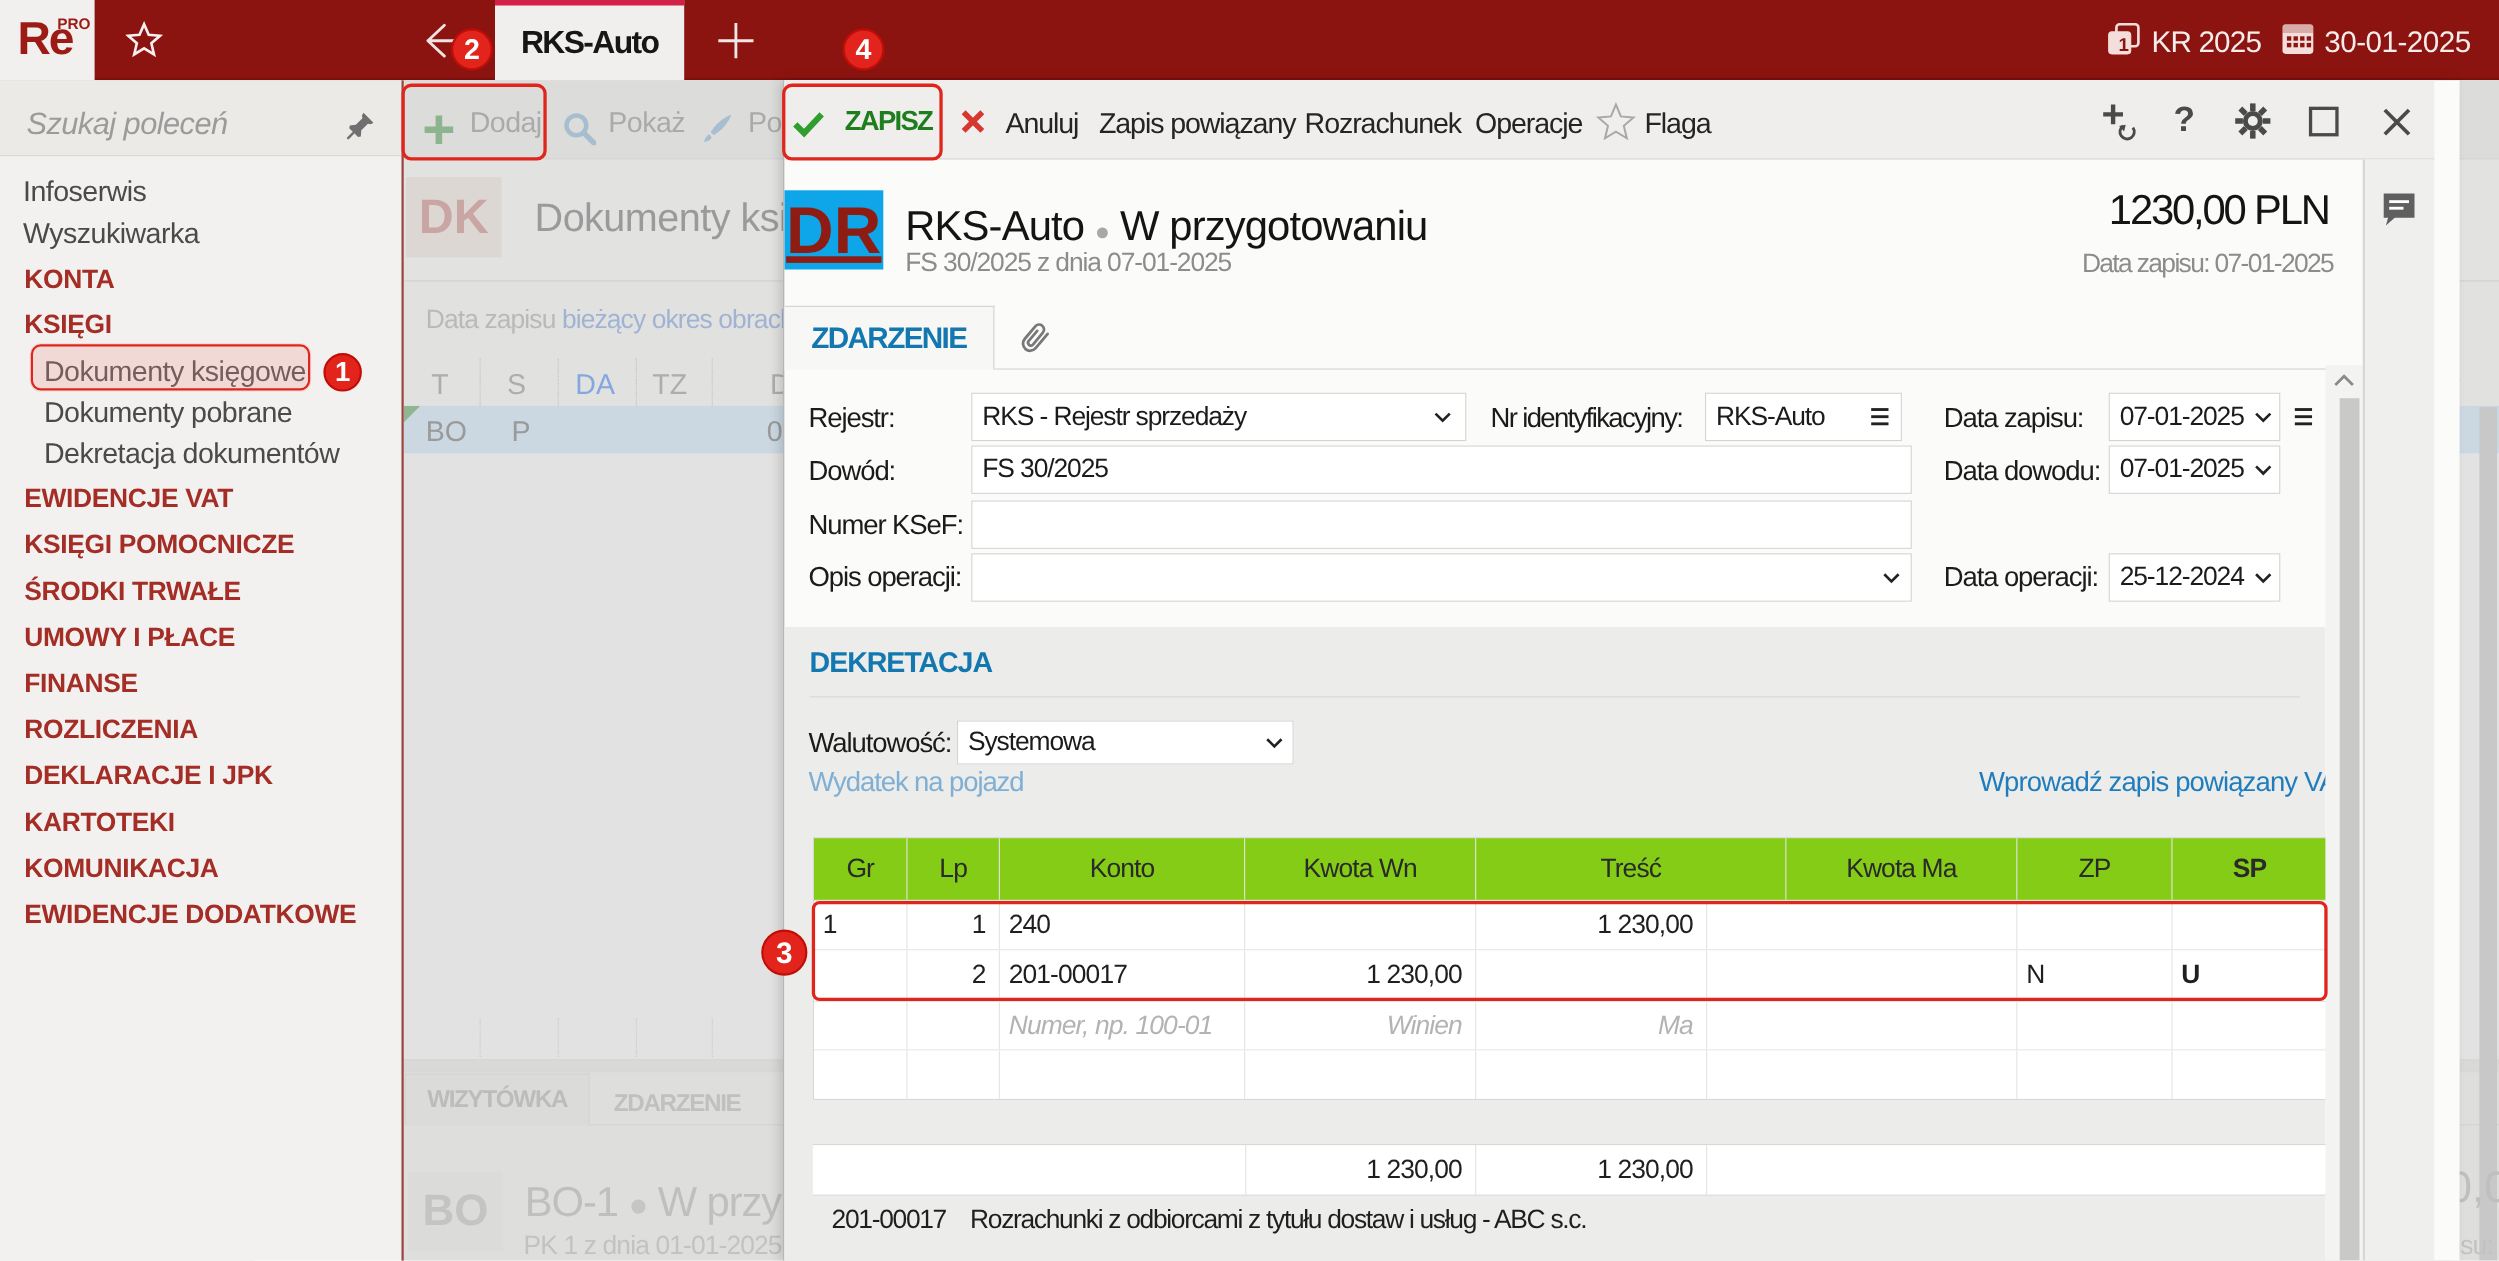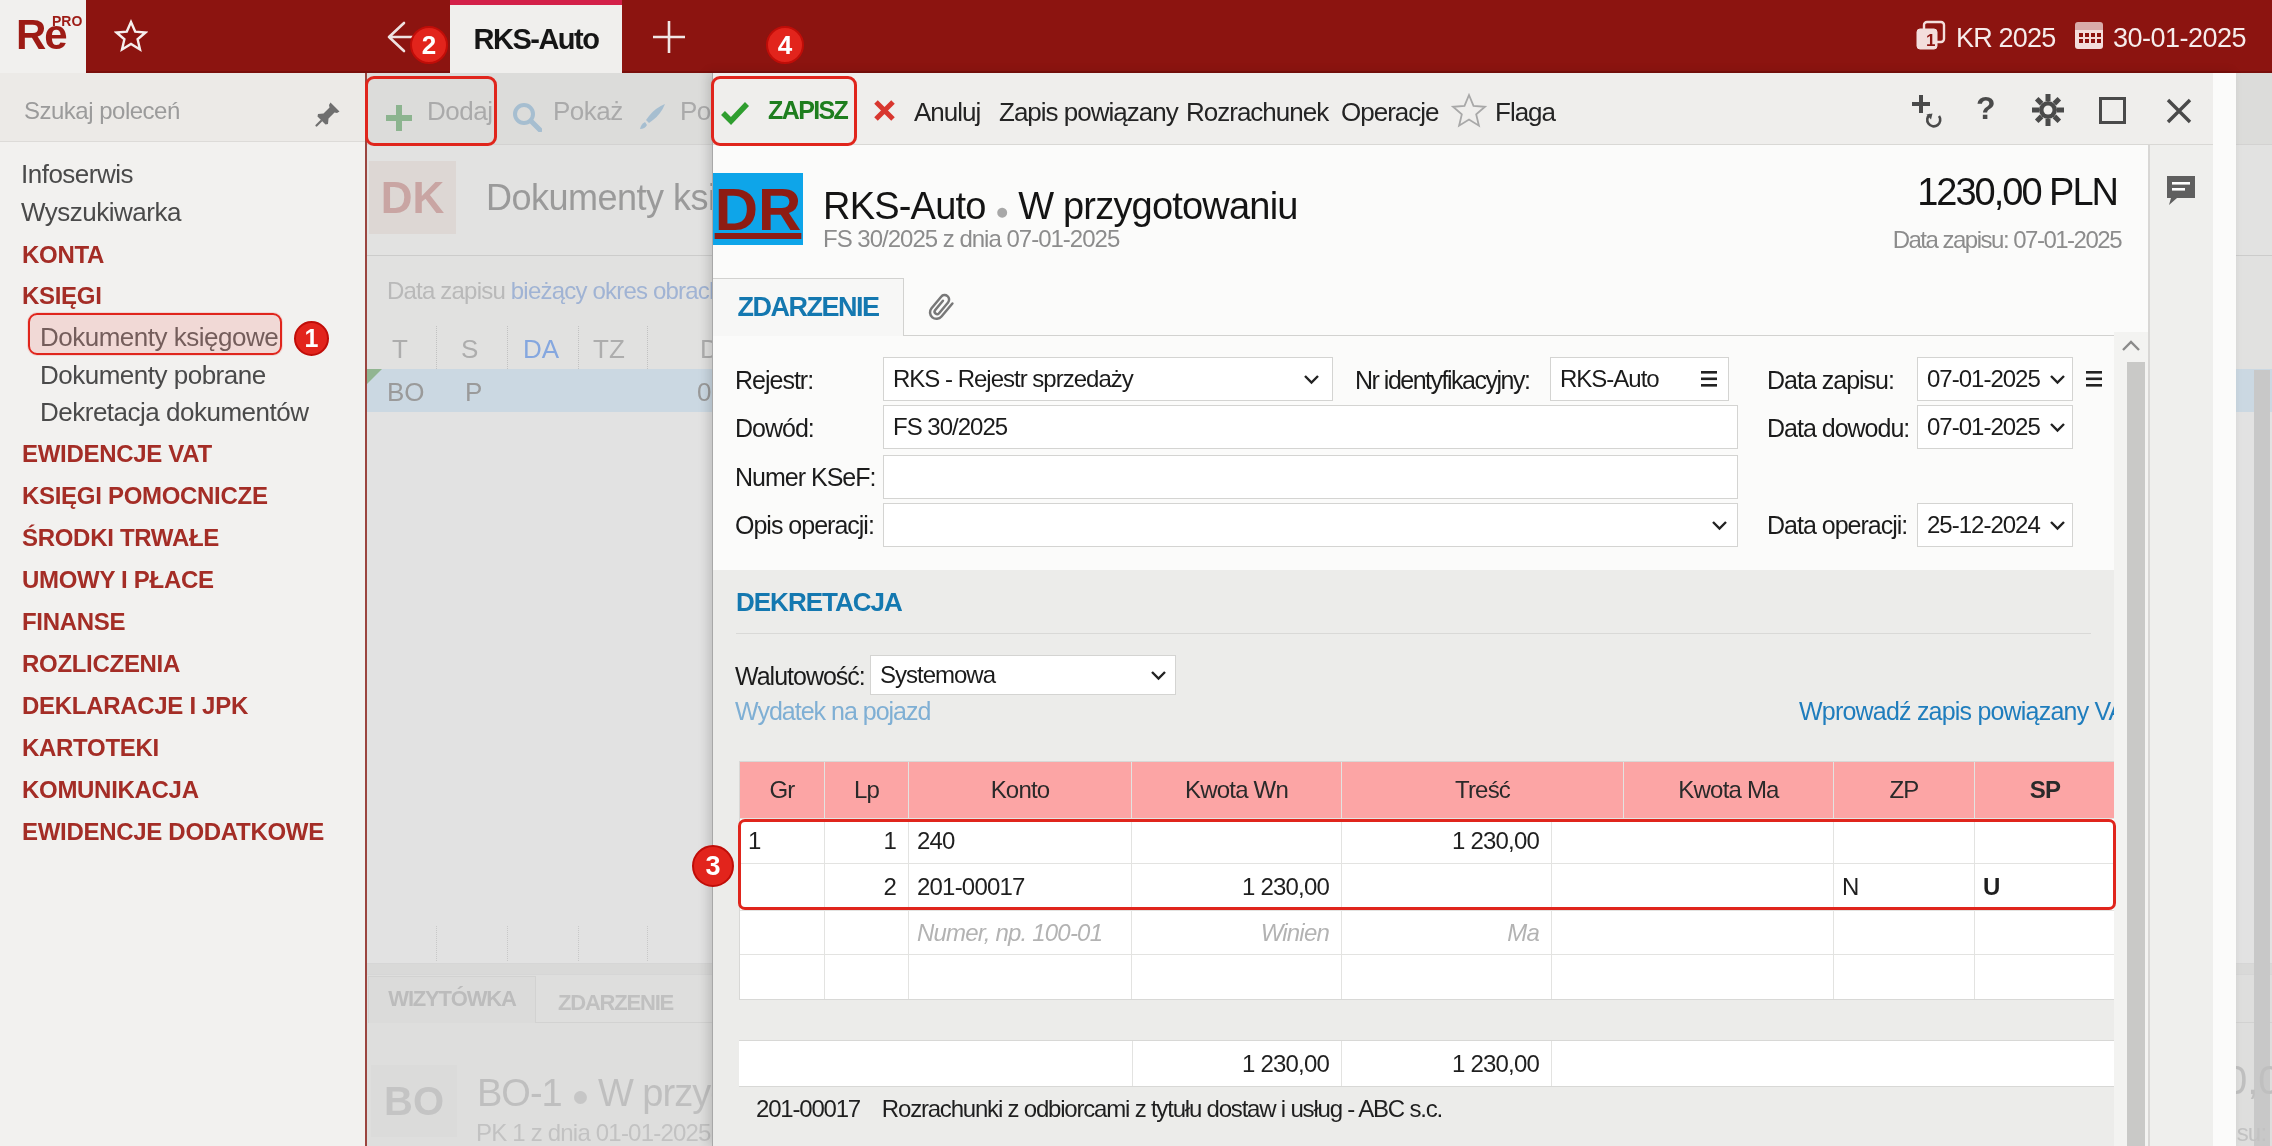--- a/index.html
+++ b/index.html
@@ -2,21 +2,21 @@
 <html><head>
 <meta charset="utf-8">
 <style>
 * { margin:0; padding:0; box-sizing:border-box; }
 html,body { width:2272px; height:1146px; }
 body { font-family:"Liberation Sans", sans-serif; position:relative; overflow:hidden; background:#fff; }
 .a { position:absolute; }
 .lbl { font-size:25px; color:#1b1b1b; letter-spacing:-1px; white-space:nowrap; }
 .fld { height:44px; background:#fff; border:1px solid #d4d4d2; font-size:24px; color:#1b1b1b; letter-spacing:-1px; display:flex; align-items:center; padding:0 9px; white-space:nowrap; overflow:hidden; }
 .trow { display:flex; border-bottom:1px solid #e3e3e1; background:#fff; }
-.thead { height:57px; background:#fca5a5; }
+.thead { height:57px; background:#84cc16; }
 .thead .tc { color:#2a2a2a; font-size:24px; justify-content:center; }
 .tc { border-right:1px solid #e3e3e1; font-size:24px; color:#1f1f1f; letter-spacing:-0.8px; display:flex; align-items:center; padding:0 8px; white-space:nowrap; overflow:hidden; }
 .tc:last-child { border-right:none;font-weight:bold; }
 .ph { font-style:italic; color:#b3b3b3; }
 .num { justify-content:flex-end; padding-right:12px; }
 .c0 { width:85px; } .c1 { width:84px; } .c2 { width:223px; } .c3 { width:210px; } .c4 { width:210px; } .c5 { width:282px; } .c6 { width:141px; } .c7 { width:140px; }
 .m1 { font-size:26px; color:#4a4a4a; letter-spacing:-0.5px; }
 .m2 { font-size:24px; font-weight:bold; color:#a42d26; letter-spacing:-0.3px; }
 .tbt { font-size:26px; color:#242424; letter-spacing:-1px; top:24px; }
 </style>
@@ -63,21 +63,21 @@
     <rect x="5" y="19" width="4" height="4"></rect>
       <rect x="11" y="19" width="4" height="4"></rect>
       <rect x="17" y="19" width="4" height="4"></rect>
       <rect x="23" y="19" width="4" height="4"></rect>
   </g>
 </svg>
 <div class="a" style="left:2113px;top:23px;font-size:27px;letter-spacing:-0.5px;color:#f6eceb;">30-01-2025</div>
 
 <div class="a" id="sidebar" style="left:0;top:73px;width:365px;height:1073px;background:#f2f1ef;">
   <div class="a" style="left:0;top:0;width:365px;height:69px;background:#eceae7;border-bottom:1px solid #dddbd8;">
-    <div class="a" style="left:24px;top:24px;font-size:24px;letter-spacing:-0.5px;color:#9b9b9b;">Szukaj poleceń</div>
+    <div class="a" style="left:24px;top:24px;font-size:28px;font-style:italic;letter-spacing:-0.5px;color:#9b9b9b;">Szukaj poleceń</div>
     <svg class="a" style="left:314px;top:27px;" width="28" height="28" viewBox="0 0 28 28">
       <path d="M16.5 2.5 L25.5 11.5 L23 13 L20.5 12.5 L14.5 18.5 L14 24 L11.5 24.5 L3.5 16.5 L4 14 L9.5 13.5 L15.5 7.5 L15 5 Z" fill="#6f6f6f"></path>
       <path d="M7 21 L2.5 25.5" stroke="#6f6f6f" stroke-width="2.2" stroke-linecap="round"></path>
     </svg>
   </div>
   <div class="a m1" style="left:21px;top:86px;">Infoserwis</div>
   <div class="a m1" style="left:21px;top:124px;">Wyszukiwarka</div>
   <div class="a m2" style="left:22px;top:168px;">KONTA</div>
   <div class="a m2" style="left:22px;top:209px;">KSIĘGI</div>
   <div class="a m1" style="left:40px;top:249px;">Dokumenty księgowe</div>

